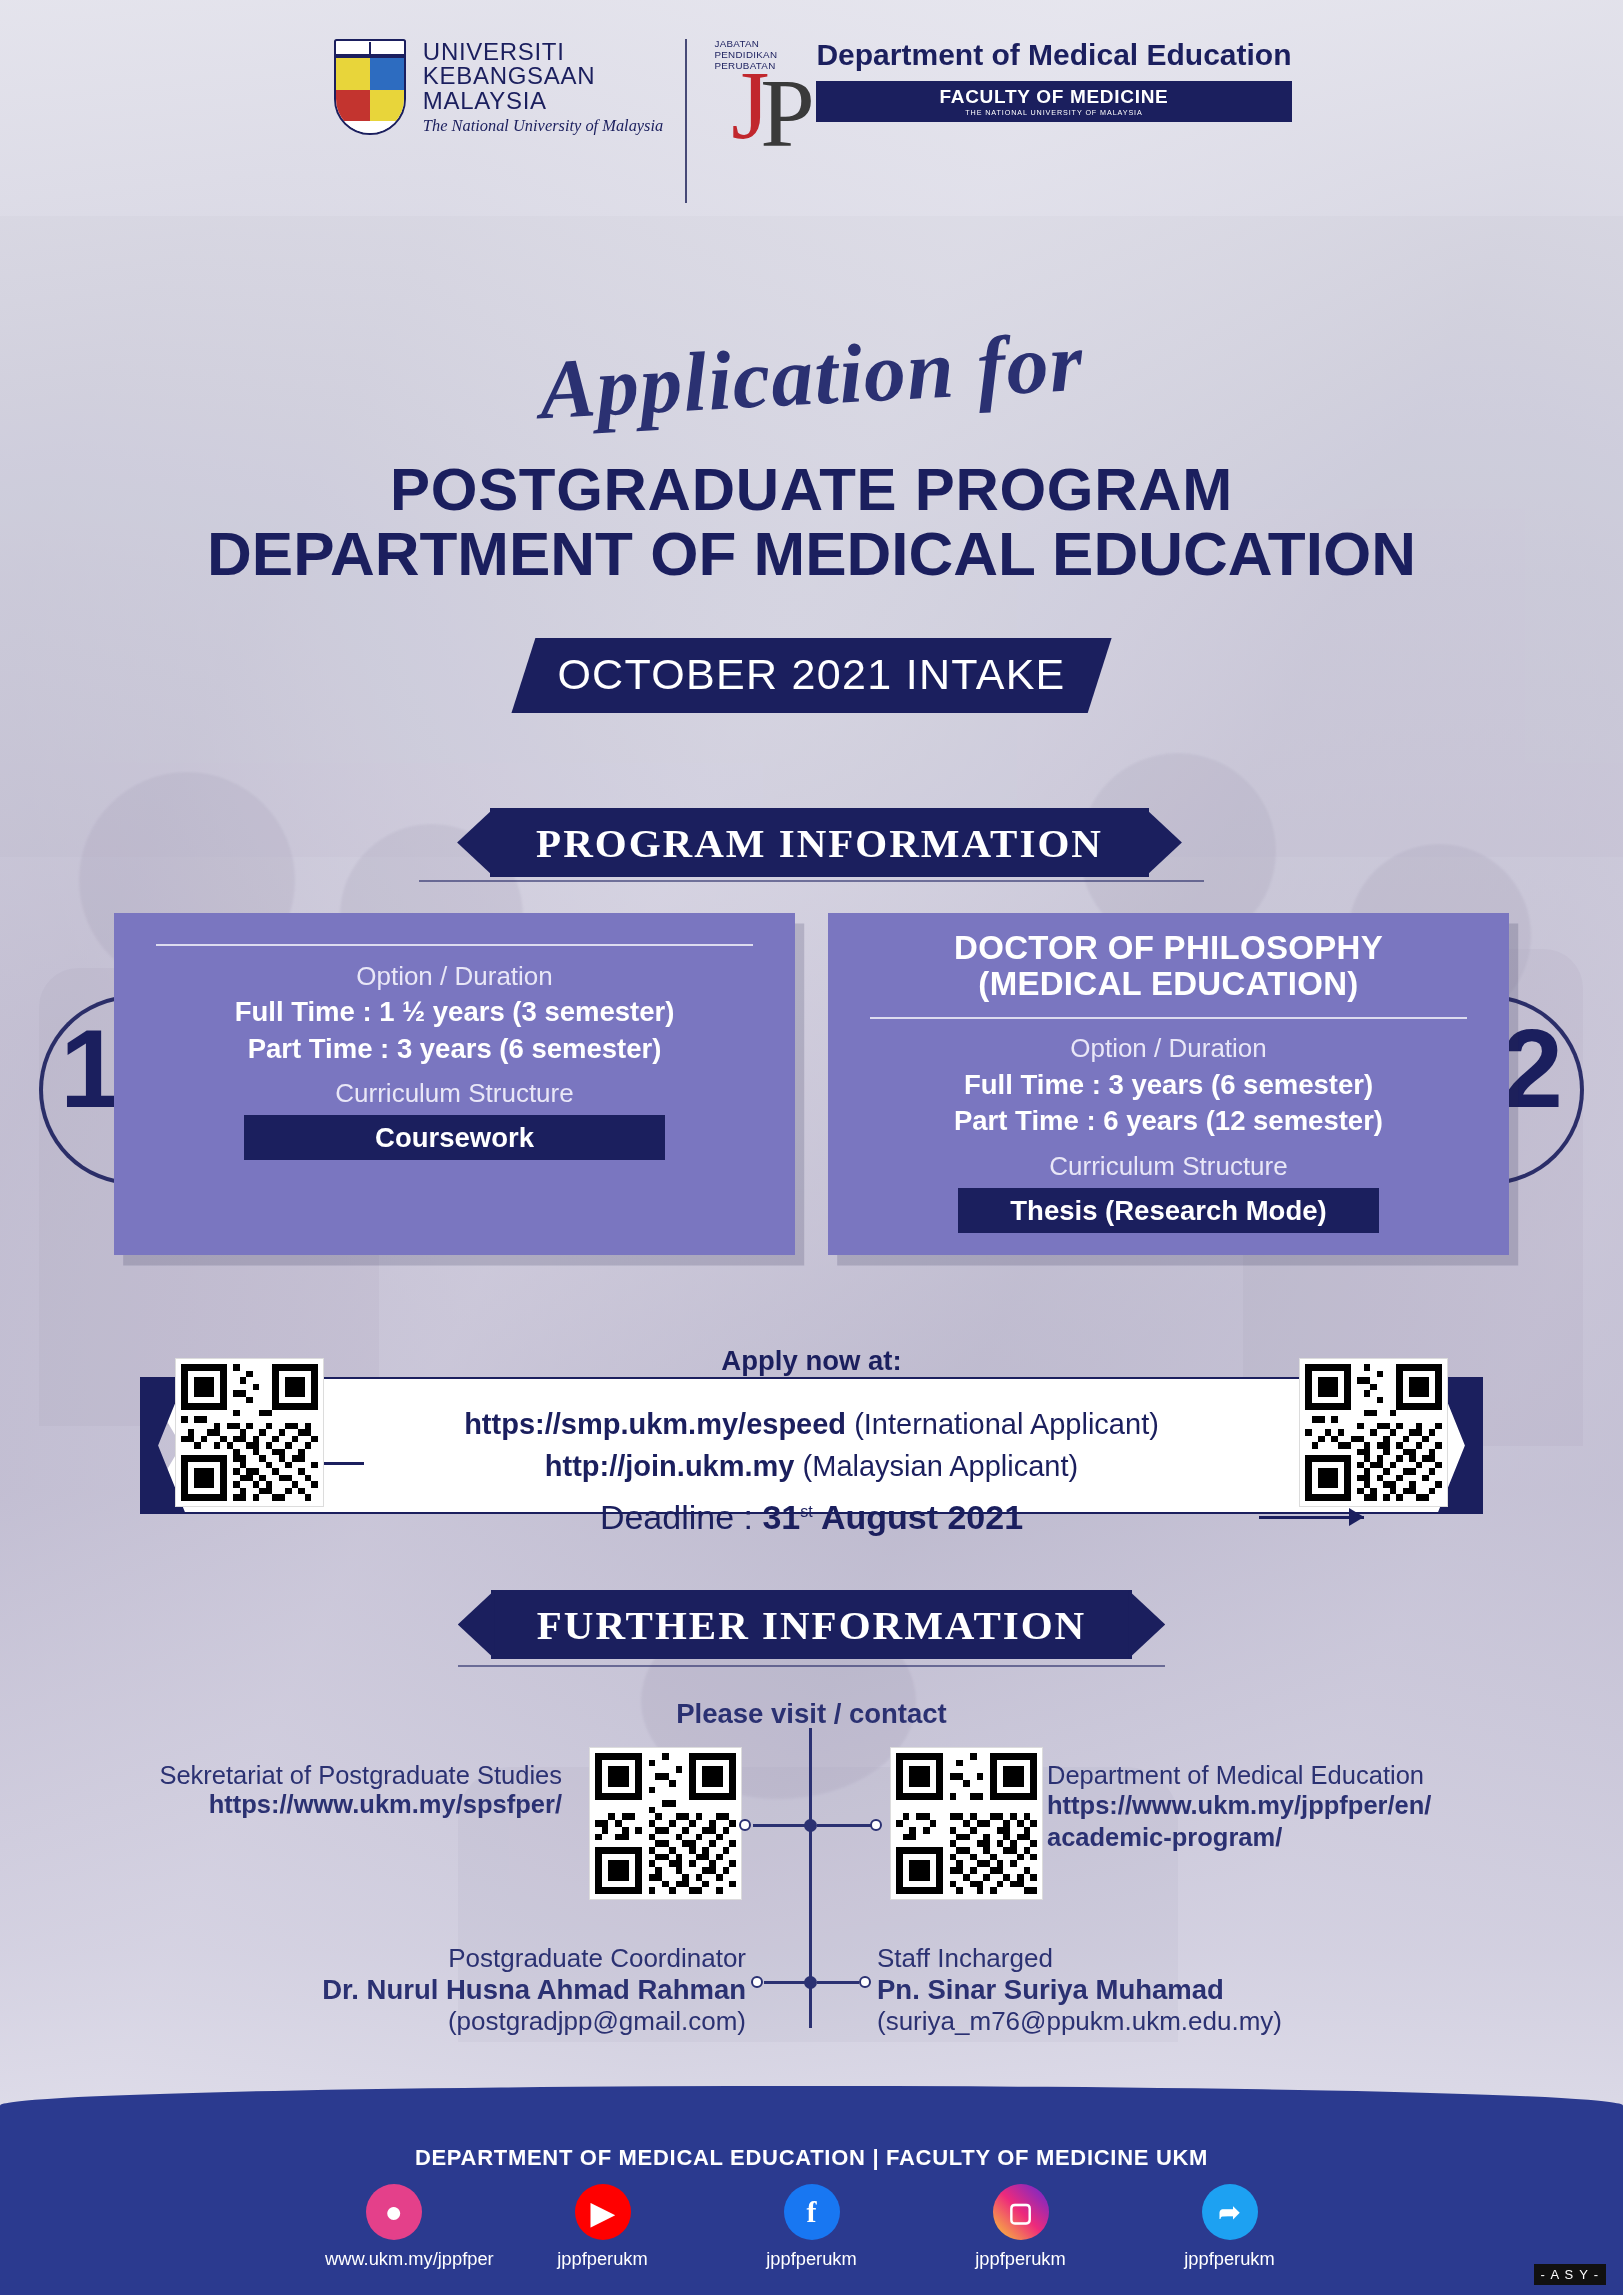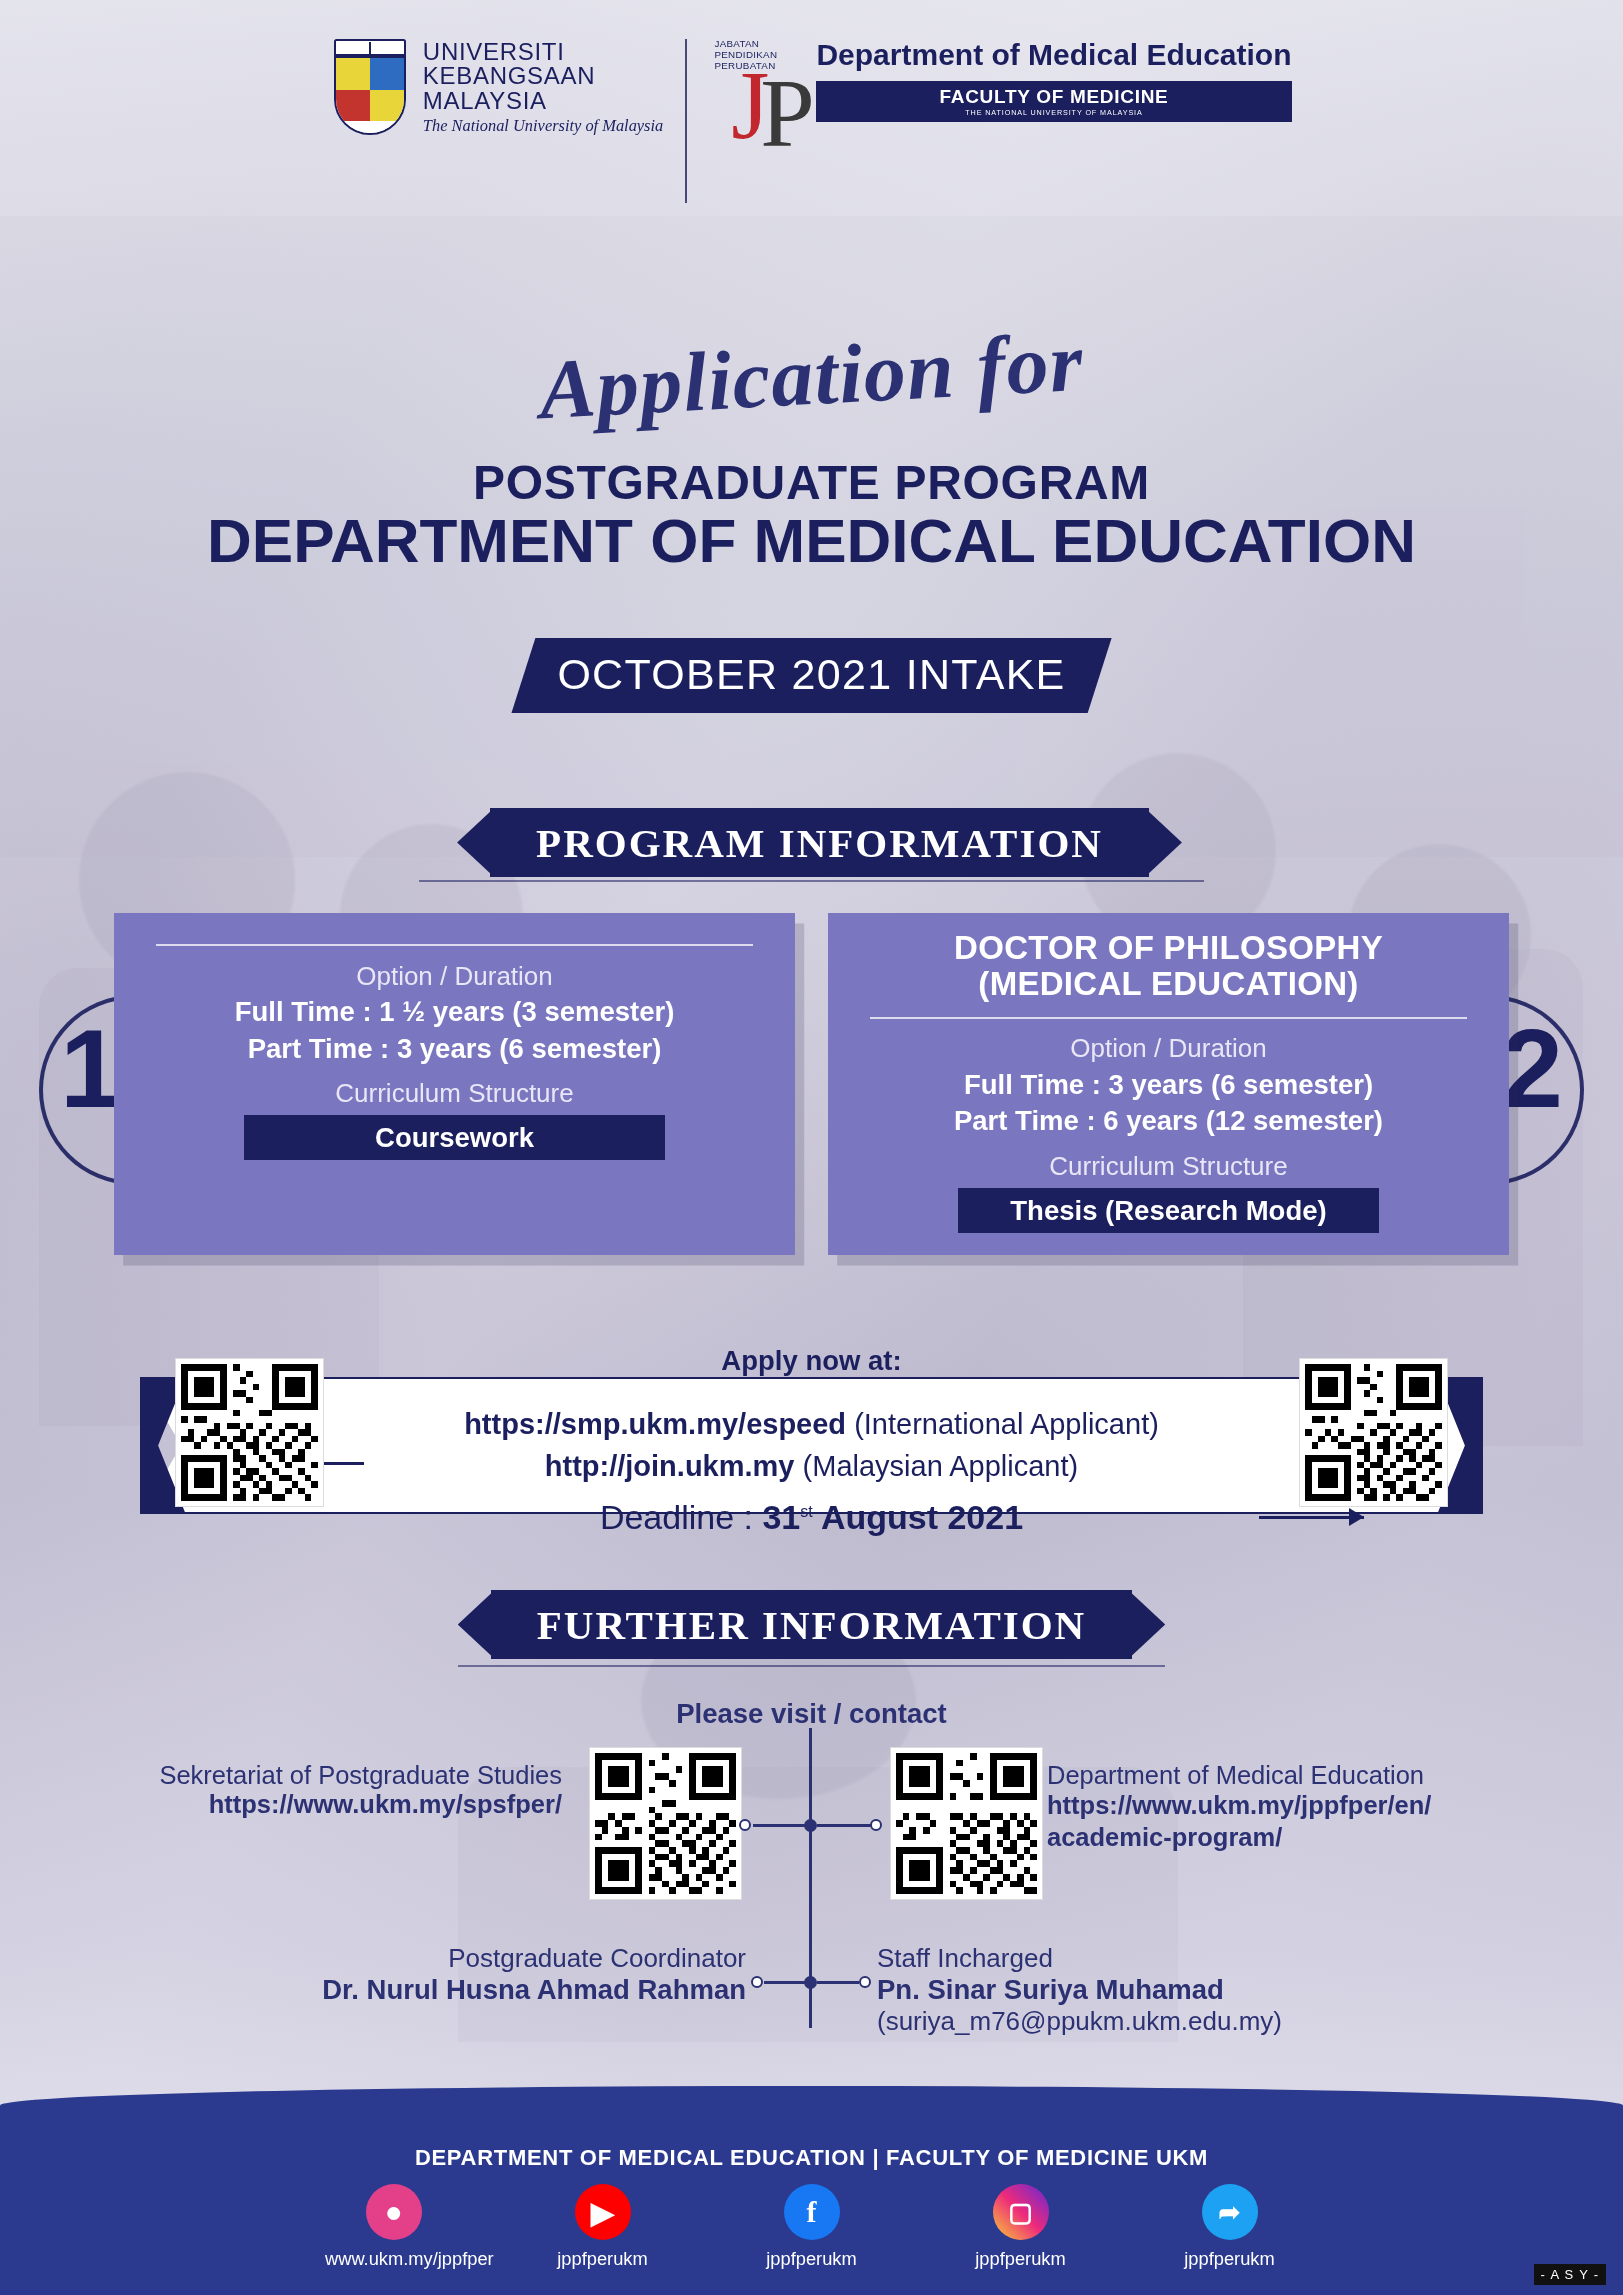--- a/index.html
+++ b/index.html
@@ -66,21 +66,21 @@
   
   .script-title {
     position:absolute; top:327px; width:100%; text-align:center;
     font-family:"Liberation Serif", serif; font-style:italic; font-weight:bold;
     font-size:84px; color:#2b3172; letter-spacing:1.3px;
     transform: rotate(-3deg);
   }
   .main-title {
     position:absolute; top:458px; width:100%; text-align:center; color:#1b1f5e;
   }
-  .main-title .t1 { font-size:48px; font-weight:bold; letter-spacing:0.7px; line-height:1.05; }
+  .main-title .t1 { font-size:60px; font-weight:bold; letter-spacing:0.7px; line-height:1.05; }
   .main-title .t2 { font-size:62px; font-weight:bold; letter-spacing:0px; line-height:1.05; }
   .intake-wrap { position:absolute; top:638px; width:100%; display:flex; justify-content:center; }
   .intake {
     background:#1b1f5e; color:#fff; font-size:43px; padding:11.8px 46px 14.4px 46px;
     letter-spacing:1.3px;
     clip-path: polygon(4% 0, 100% 0, 96% 100%, 0% 100%);
   }
 
   
   .ribbon-wrap { position:absolute; width:100%; display:flex; justify-content:center; align-items:center; }
@@ -706,20 +706,21 @@
   <div class="dot" style="top:1819px; left:870px;"></div>
   <div class="hline" style="top:1981px; left:764px; width:42px;"></div>
   <div class="hline" style="top:1981px; left:817px; width:42px;"></div>
   <div class="dot" style="top:1976px; left:751px;"></div>
   <div class="dot" style="top:1976px; left:859px;"></div>
 
   <div class="people">
     <div class="p-left">
       <div class="role">Postgraduate Coordinator</div>
       <div class="name">Dr. Nurul Husna Ahmad Rahman</div>
+      <div class="mail">(postgradjpp@gmail.com)</div>
     </div>
     <div class="p-right">
       <div class="role">Staff Incharged</div>
       <div class="name">Pn. Sinar Suriya Muhamad</div>
       <div class="mail">(suriya_m76@ppukm.ukm.edu.my)</div>
     </div>
   </div>
 
   <div class="footer-wave2"></div>
   <div class="footer-wave"></div>

